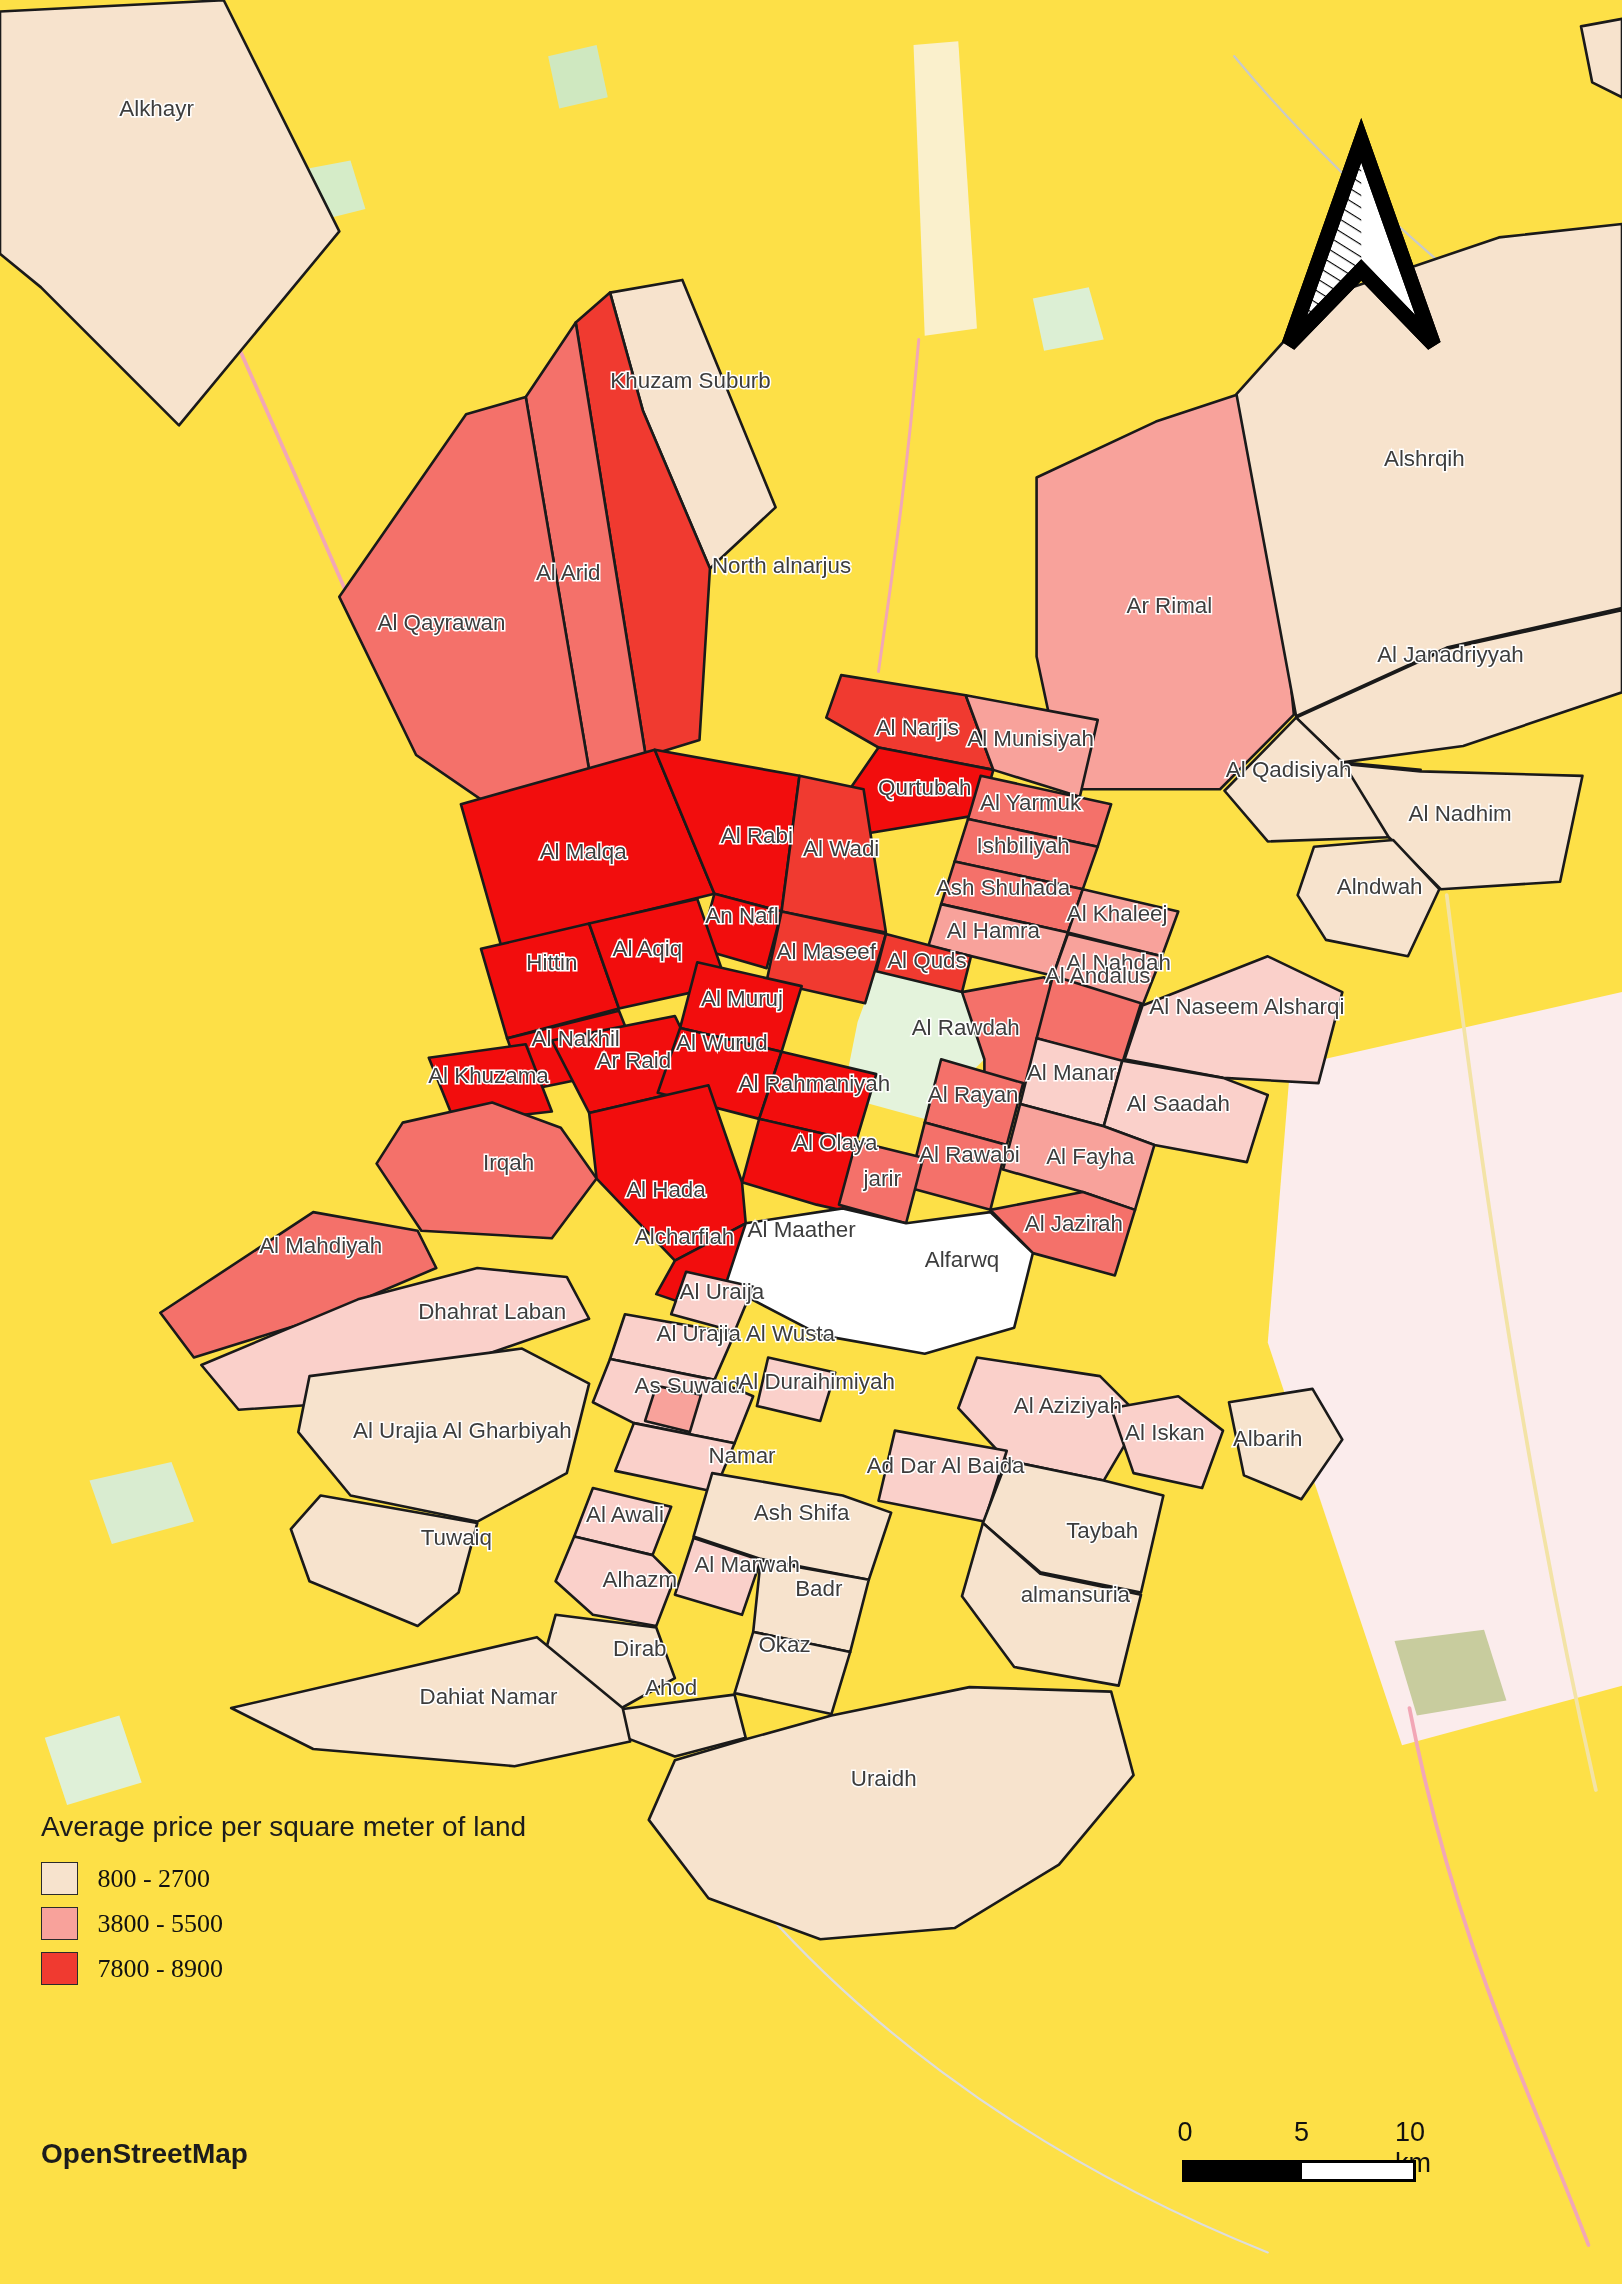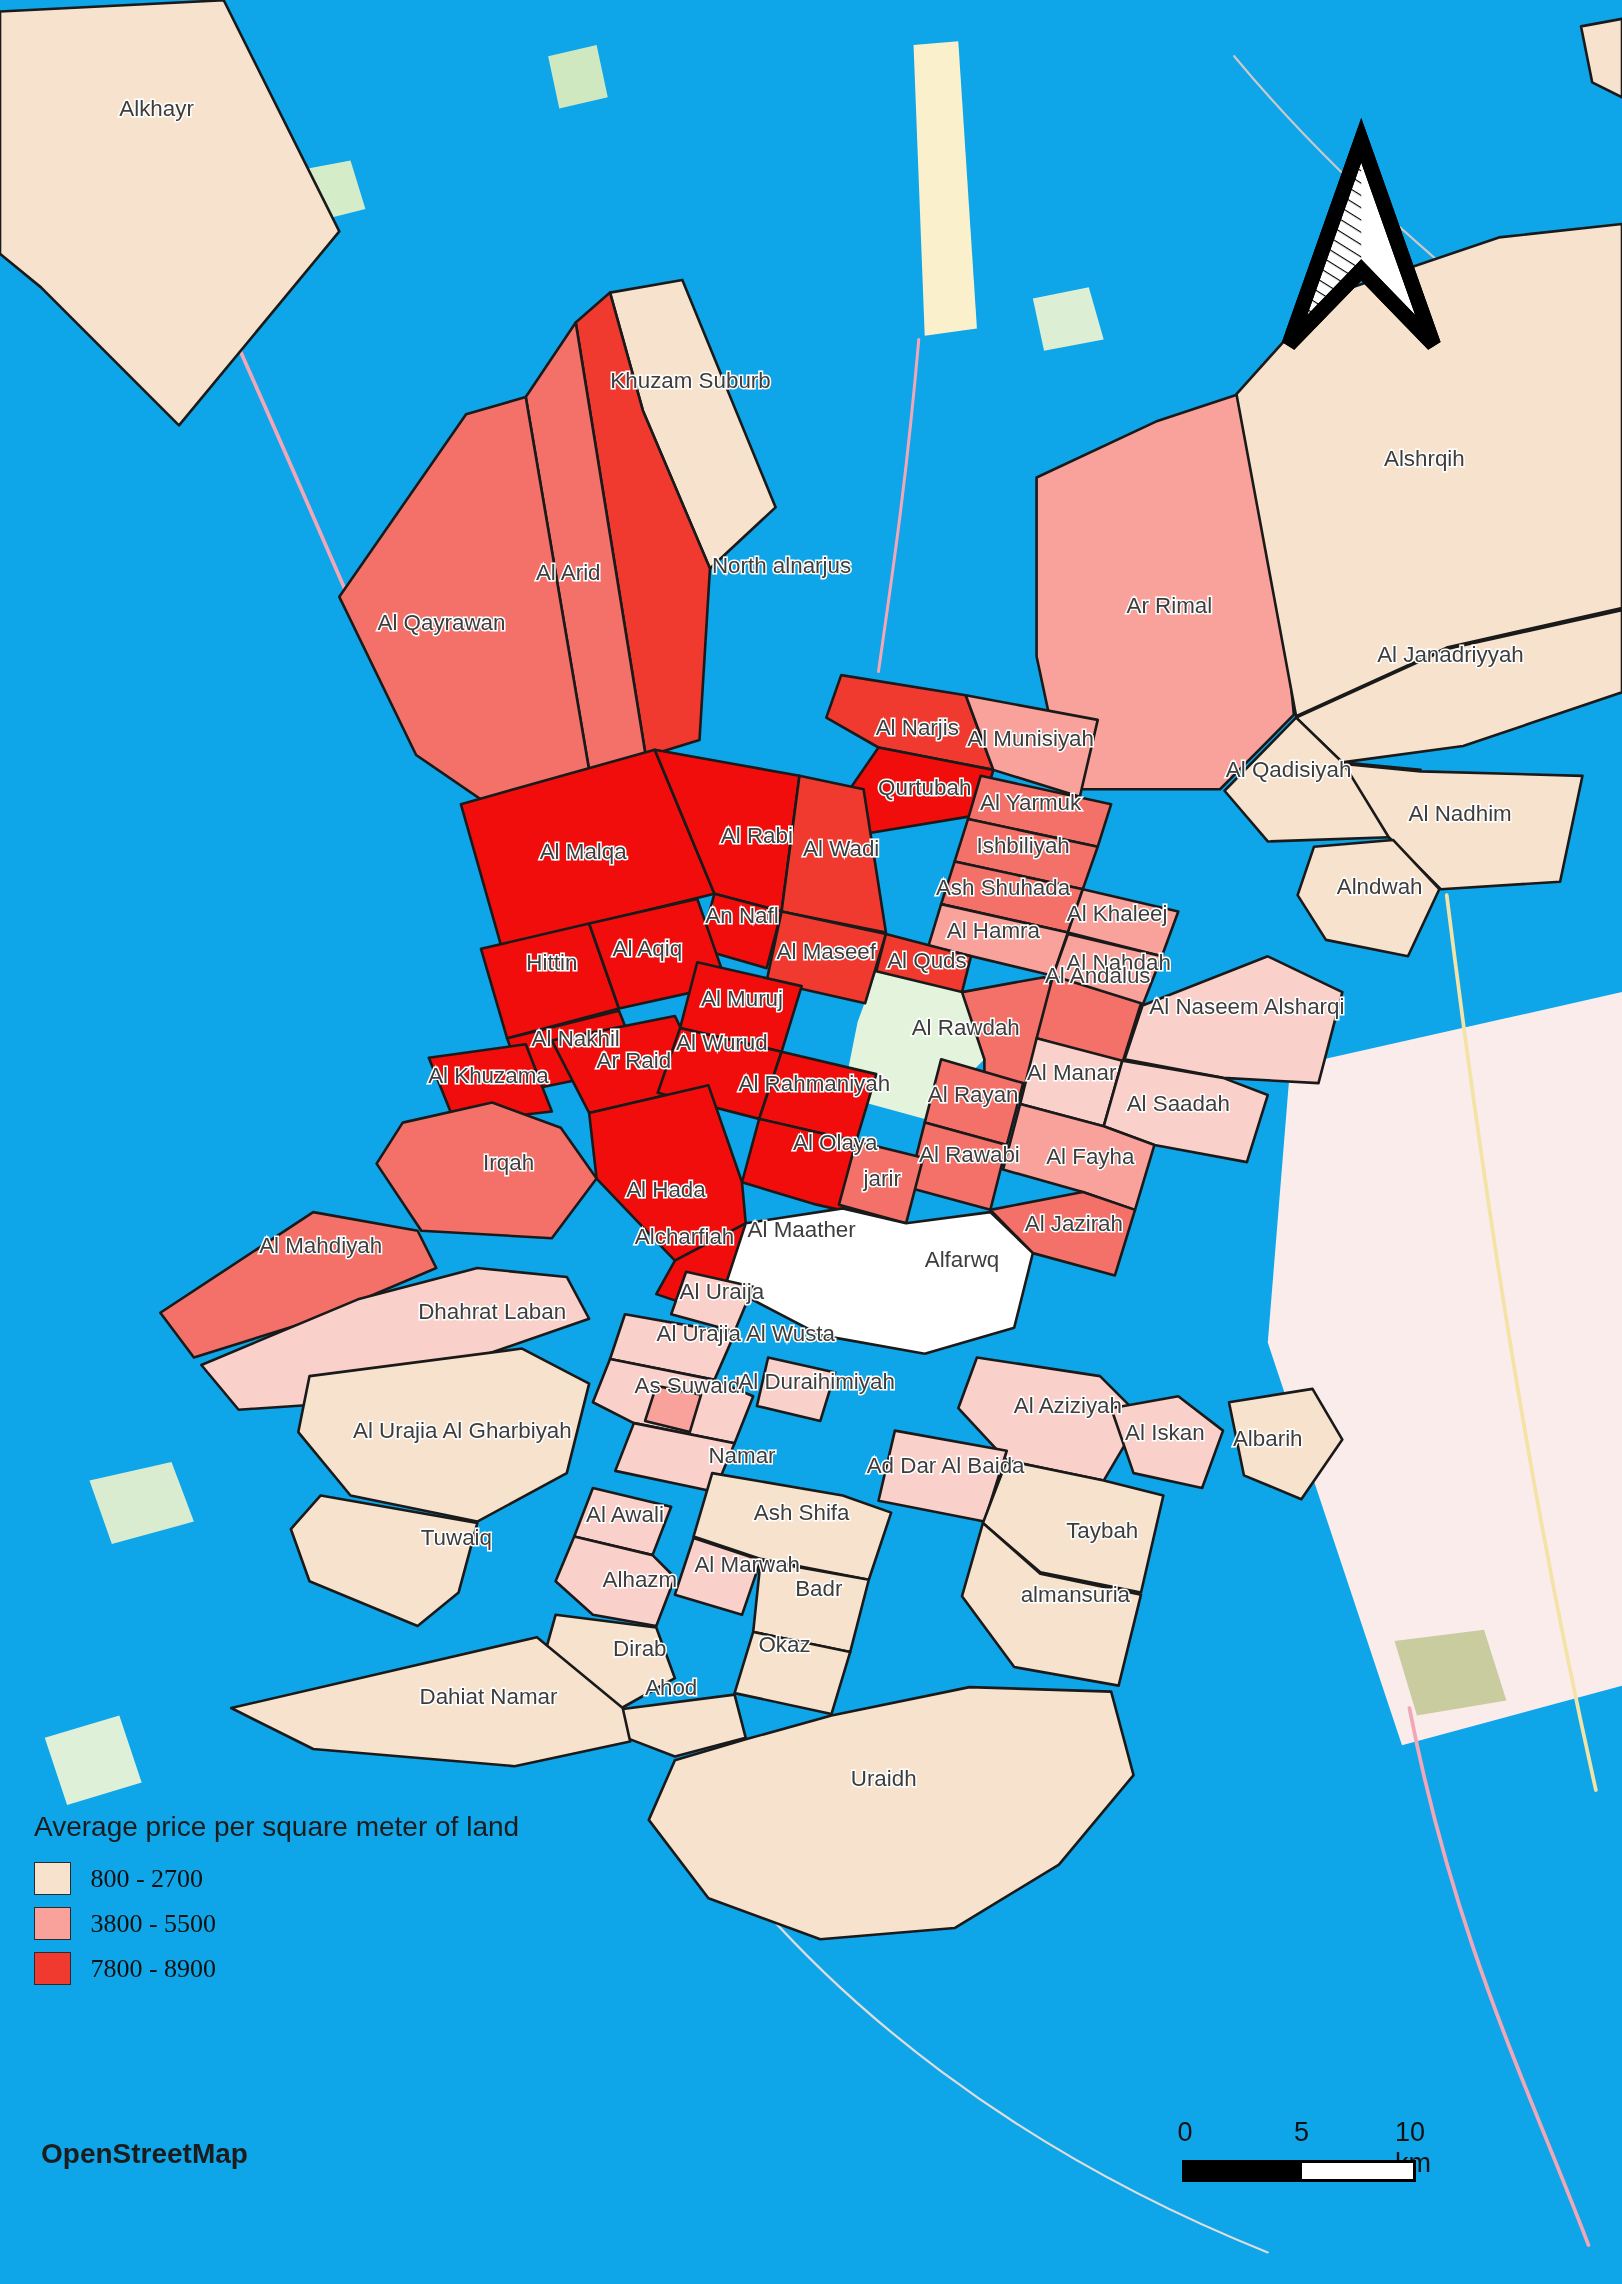--- a/index.html
+++ b/index.html
@@ -1,22 +1,22 @@
 <!DOCTYPE html>
 <html style="font-size:12px"><head>
 <meta charset="utf-8">
 <style>
   html,body{margin:0;padding:0;background:#ffffff;}
-  #page{position:relative;width:1622px;height:2284px;background:#0ea5e9;overflow:hidden;
+  #page{position:relative;width:1622px;height:2284px;background:#fde047;overflow:hidden;
         font-family:"Liberation Sans","DejaVu Sans",sans-serif;}
   #mapsvg{position:absolute;left:0;top:0;}
   .maplabel{font-family:"Liberation Sans","DejaVu Sans",sans-serif;
             fill:#3d3d3d;stroke:#ffffff;stroke-width:4px;paint-order:stroke;
             font-size:30px;text-anchor:middle;}
-  #legend{position:absolute;left:34px;top:1811px;text-align:right;}
+  #legend{position:absolute;left:41px;top:1811px;text-align:right;}
   #legend .ltitle{font-size:28px;color:#1c1c1c;margin-bottom:13.4px;}
   .lrow{display:flex;align-items:center;height:45px;}
   .lswatch{width:35px;height:31px;border:1.9px solid #2b2b2b;margin-right:19.4px;flex:0 0 auto;}
   .llabel{font-size:26px;color:#111;font-family:Liberation Serif, serif;}
   #attribution{position:absolute;left:41px;top:2138px;font-size:28px;color:#1c1c1c;font-weight:bold;}
   #scalebar{position:absolute;left:1182px;top:2117px;width:246px;}
   #scalebar .ticks{position:relative;height:34px;font-size:27px;color:#111;}
   #scalebar .t0{position:absolute;left:-4.5px;}
   #scalebar .t5{position:absolute;left:112px;}
   #scalebar .t10{position:absolute;left:213px;}

